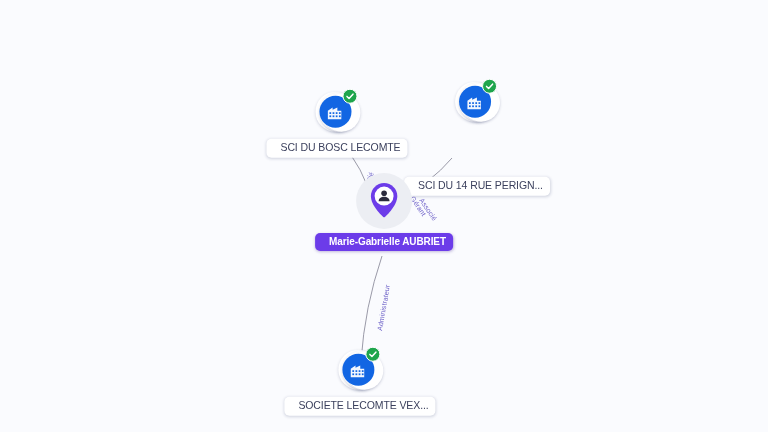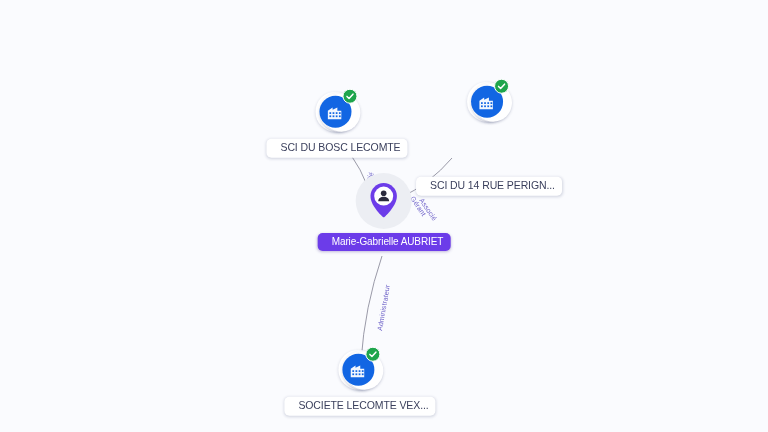--- a/index.html
+++ b/index.html
@@ -125,20 +125,21 @@
     color: #3a3f5c;
     white-space: nowrap;
     box-shadow: 0 1px 3px rgba(30, 40, 90, 0.18);
     line-height: 1.1;
   }
   .node-label.person {
     background: #6c3ce9;
     color: #ffffff;
     font-size: 10px;
     box-shadow: 0 1px 3px rgba(60, 30, 140, 0.30);
+    font-weight: bold;
   }
 
   
   .edge-label {
     position: absolute;
     font-size: 7px;
     color: #6e62c8;
     white-space: nowrap;
     transform-origin: 0 0;
     letter-spacing: 0.1px;
@@ -184,21 +185,21 @@
       </div>
       <div class="badge-check">
         <svg width="9" height="9" viewBox="0 0 24 24" fill="none" stroke="#ffffff" stroke-width="4" stroke-linecap="round" stroke-linejoin="round">
           <path d="M4 12.5l5.5 5.5L20 6.5"></path>
         </svg>
       </div>
     </div>
     <div class="node-label">SCI DU BOSC LECOMTE</div>
   </div>
 
-  <div class="node company-node" id="node-1" style="left: 489px; top: 137px; gap: 48px;">
+  <div class="node company-node" id="node-1" style="left: 477px; top: 137px; gap: 48px;">
     <div class="stack">
       <div class="card c1"></div>
       <div class="card c2"></div>
       <div class="card c3"></div>
       <div class="disc">
         <svg width="19" height="19" viewBox="0 0 24 24" fill="#ffffff">
           <path d="M3 21V10l6-4v3l6-3v4h5v11H3z" opacity="0.95"></path>
           <rect x="5" y="12" width="2.2" height="2.2" fill="#1266e3"></rect>
           <rect x="9" y="12" width="2.2" height="2.2" fill="#1266e3"></rect>
           <rect x="13" y="12" width="2.2" height="2.2" fill="#1266e3"></rect>

